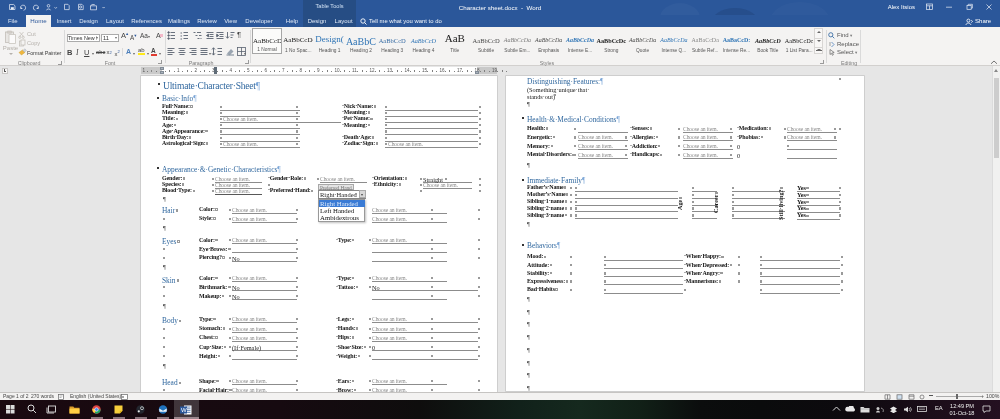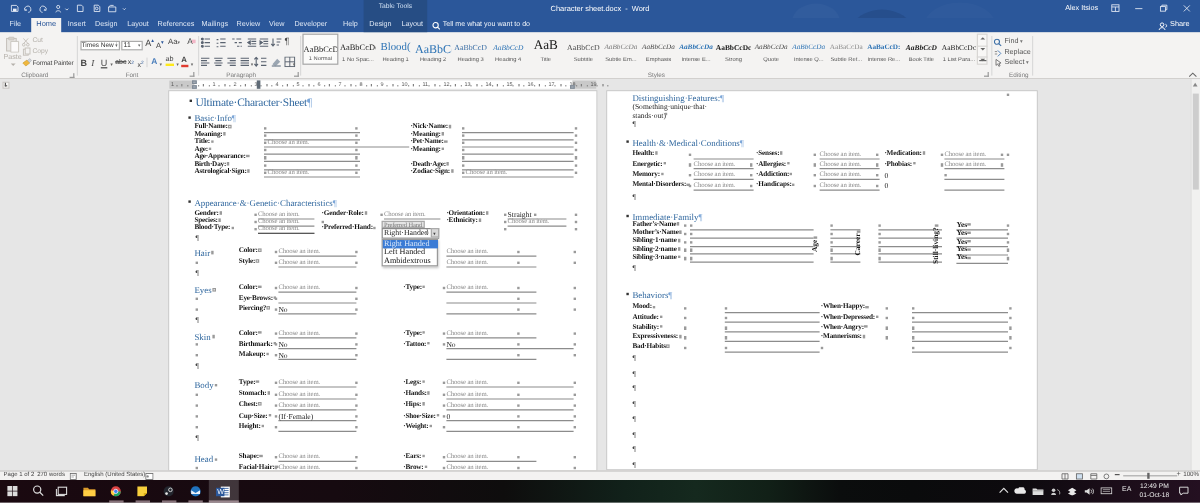--- a/index.html
+++ b/index.html
@@ -197,21 +197,21 @@
 <div class="sep" style="left:250px"></div>
 <div class="card" style="left:252.0px;border:1px solid #a6a6a6;background:#fbfbfa;">
     <div class="cs" style="top:8px;font-size:7px;color:#1a1a1a;font-style:normal;font-weight:normal">AaBbCcDc</div>
     <div class="cn">1 Normal</div>
   </div>
 <div class="card" style="left:283.3px;">
     <div class="cs" style="top:8px;font-size:7px;color:#1a1a1a;font-style:normal;font-weight:normal">AaBbCcDc</div>
     <div class="cn">1 No Spac...</div>
   </div>
 <div class="card" style="left:314.6px;">
-    <div class="cs" style="top:6px;font-size:9px;color:#2e74b5;font-style:normal;font-weight:normal">Blood(</div>
+    <div class="cs" style="top:6px;font-size:9px;color:#2e74b5;font-style:normal;font-weight:normal">Design(</div>
     <div class="cn">Heading 1</div>
   </div>
 <div class="card" style="left:345.90000000000003px;">
     <div class="cs" style="top:7.5px;font-size:10px;color:#2e74b5;font-style:normal;font-weight:normal">AaBbCcE</div>
     <div class="cn">Heading 2</div>
   </div>
 <div class="card" style="left:377.20000000000005px;">
     <div class="cs" style="top:8.5px;font-size:6.5px;color:#3a6ea5;font-style:normal;font-weight:normal">AaBbCcD</div>
     <div class="cn">Heading 3</div>
   </div>

